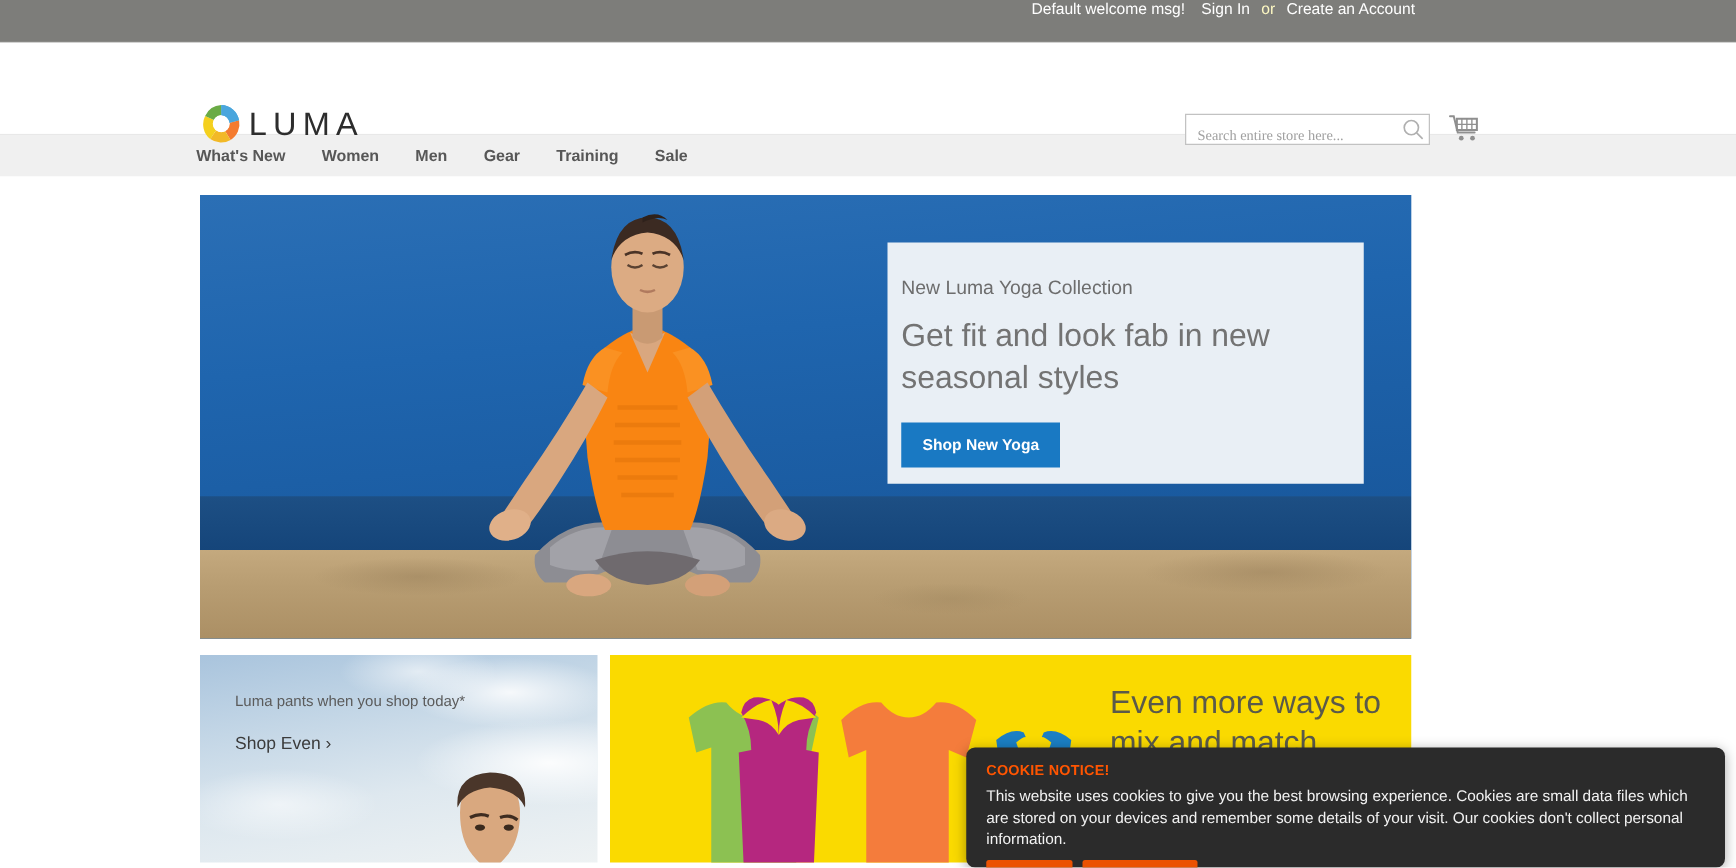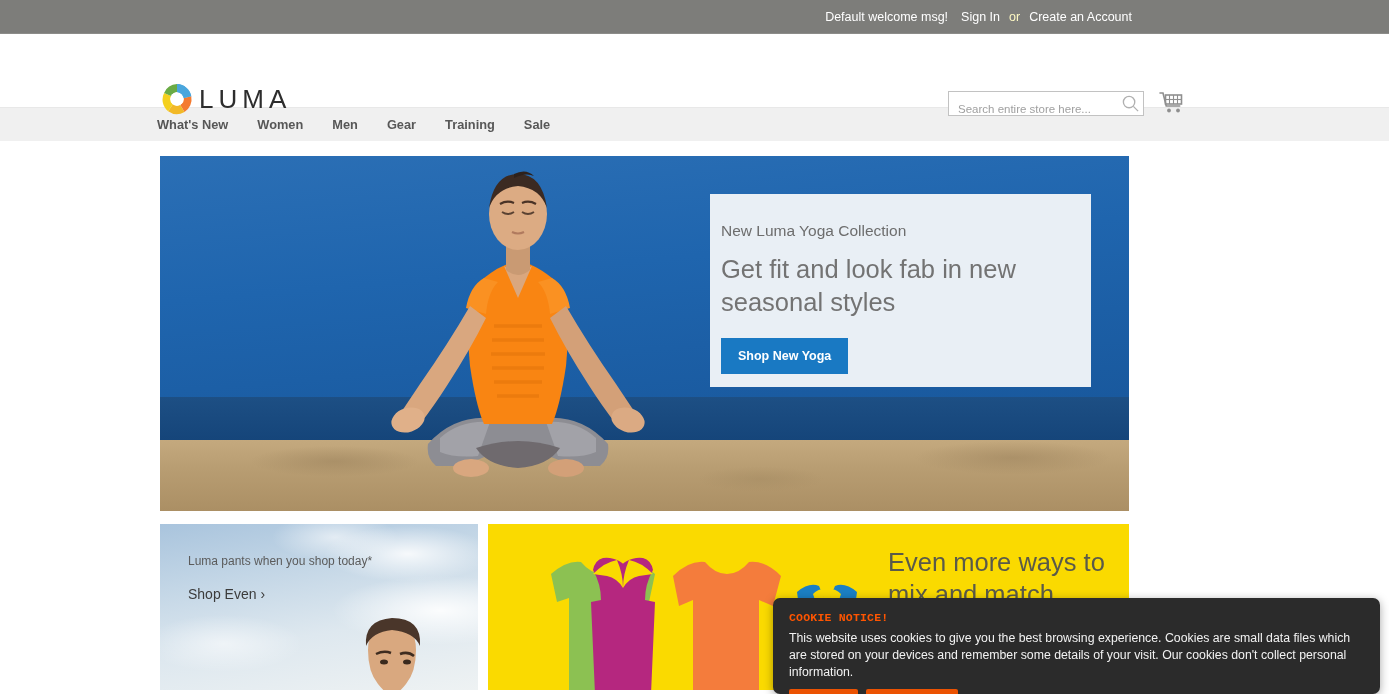--- a/index.html
+++ b/index.html
@@ -7,21 +7,21 @@
     width: 1389px; height: 694px;
     font-family: "Liberation Sans", sans-serif;
     background: #ffffff;
     overflow: hidden;
   }
   .page { position: relative; width: 1389px; height: 694px; background: #fff; }
 
   
   .topbar {
     height: 34px; background: #7d7d7a;
-    display: flex; align-items: center; justify-content: flex-end;
+    display: flex; align-items: flex-start; justify-content: flex-end;
     padding-right: 257px;
     border-bottom: 1px solid #8c8c89;
   }
   .topbar-inner { display: flex; align-items: center; gap: 9px; font-size: 12.5px; color: #fff; }
   .topbar-inner .welcome { margin-right: 4px; }
   .topbar-link { color: #fff; text-decoration: none; cursor: pointer; }
   .topbar-or { font-size: 12.5px; color: #fef9c3; }
 
   
   .header {
@@ -37,21 +37,21 @@
   }
   .search-wrap {
     position: absolute; right: 245px; top: 57px;
     width: 196px; height: 25px;
   }
   .search-input {
     width: 100%; height: 100%;
     border: 1px solid #c2c2c2; background: #fff;
     font-size: 11.5px; color: #575757;
     padding: 11px 26px 0 9px;
-    font-family: Liberation Sans, sans-serif;
+    font-family: Liberation Serif, serif;
     outline: none;
   }
   .search-input::placeholder { color: #a0a0a0; }
   .search-btn {
     position: absolute; right: 4px; top: 3px;
     width: 19px; height: 19px; border: none; background: transparent; cursor: pointer;
     padding: 0;
   }
   .cart-btn {
     position: absolute; right: 204px; top: 55px;
@@ -158,21 +158,21 @@
   
   .cookie {
     position: absolute; left: 773px; top: 598px;
     width: 607px; height: 96px;
     background: #2b2b2b; border-radius: 7px;
     padding: 13px 16px 0 16px;
     box-shadow: 0 2px 10px rgba(0,0,0,.35);
     z-index: 20;
   }
   .cookie-title {
-    font-size: 11.5px; font-weight: bold; color: #ff5501; letter-spacing: .2px; font-family: Liberation Mono, monospace;
+    font-size: 11.5px; font-weight: bold; color: #ff5501; letter-spacing: .2px;
   }
   .cookie-body {
     margin-top: 6px; font-size: 12.3px; line-height: 1.38; color: #f2f2f2;
   }
   .cookie-actions { margin-top: 8px; display: flex; gap: 8px; }
   .cookie-btn {
     background: #eb5202; color: #fff; border: none;
     font-size: 12.3px; font-weight: bold;
     padding: 6px 14px; cursor: pointer; border-radius: 2px;
     font-family: "Liberation Sans", sans-serif;

